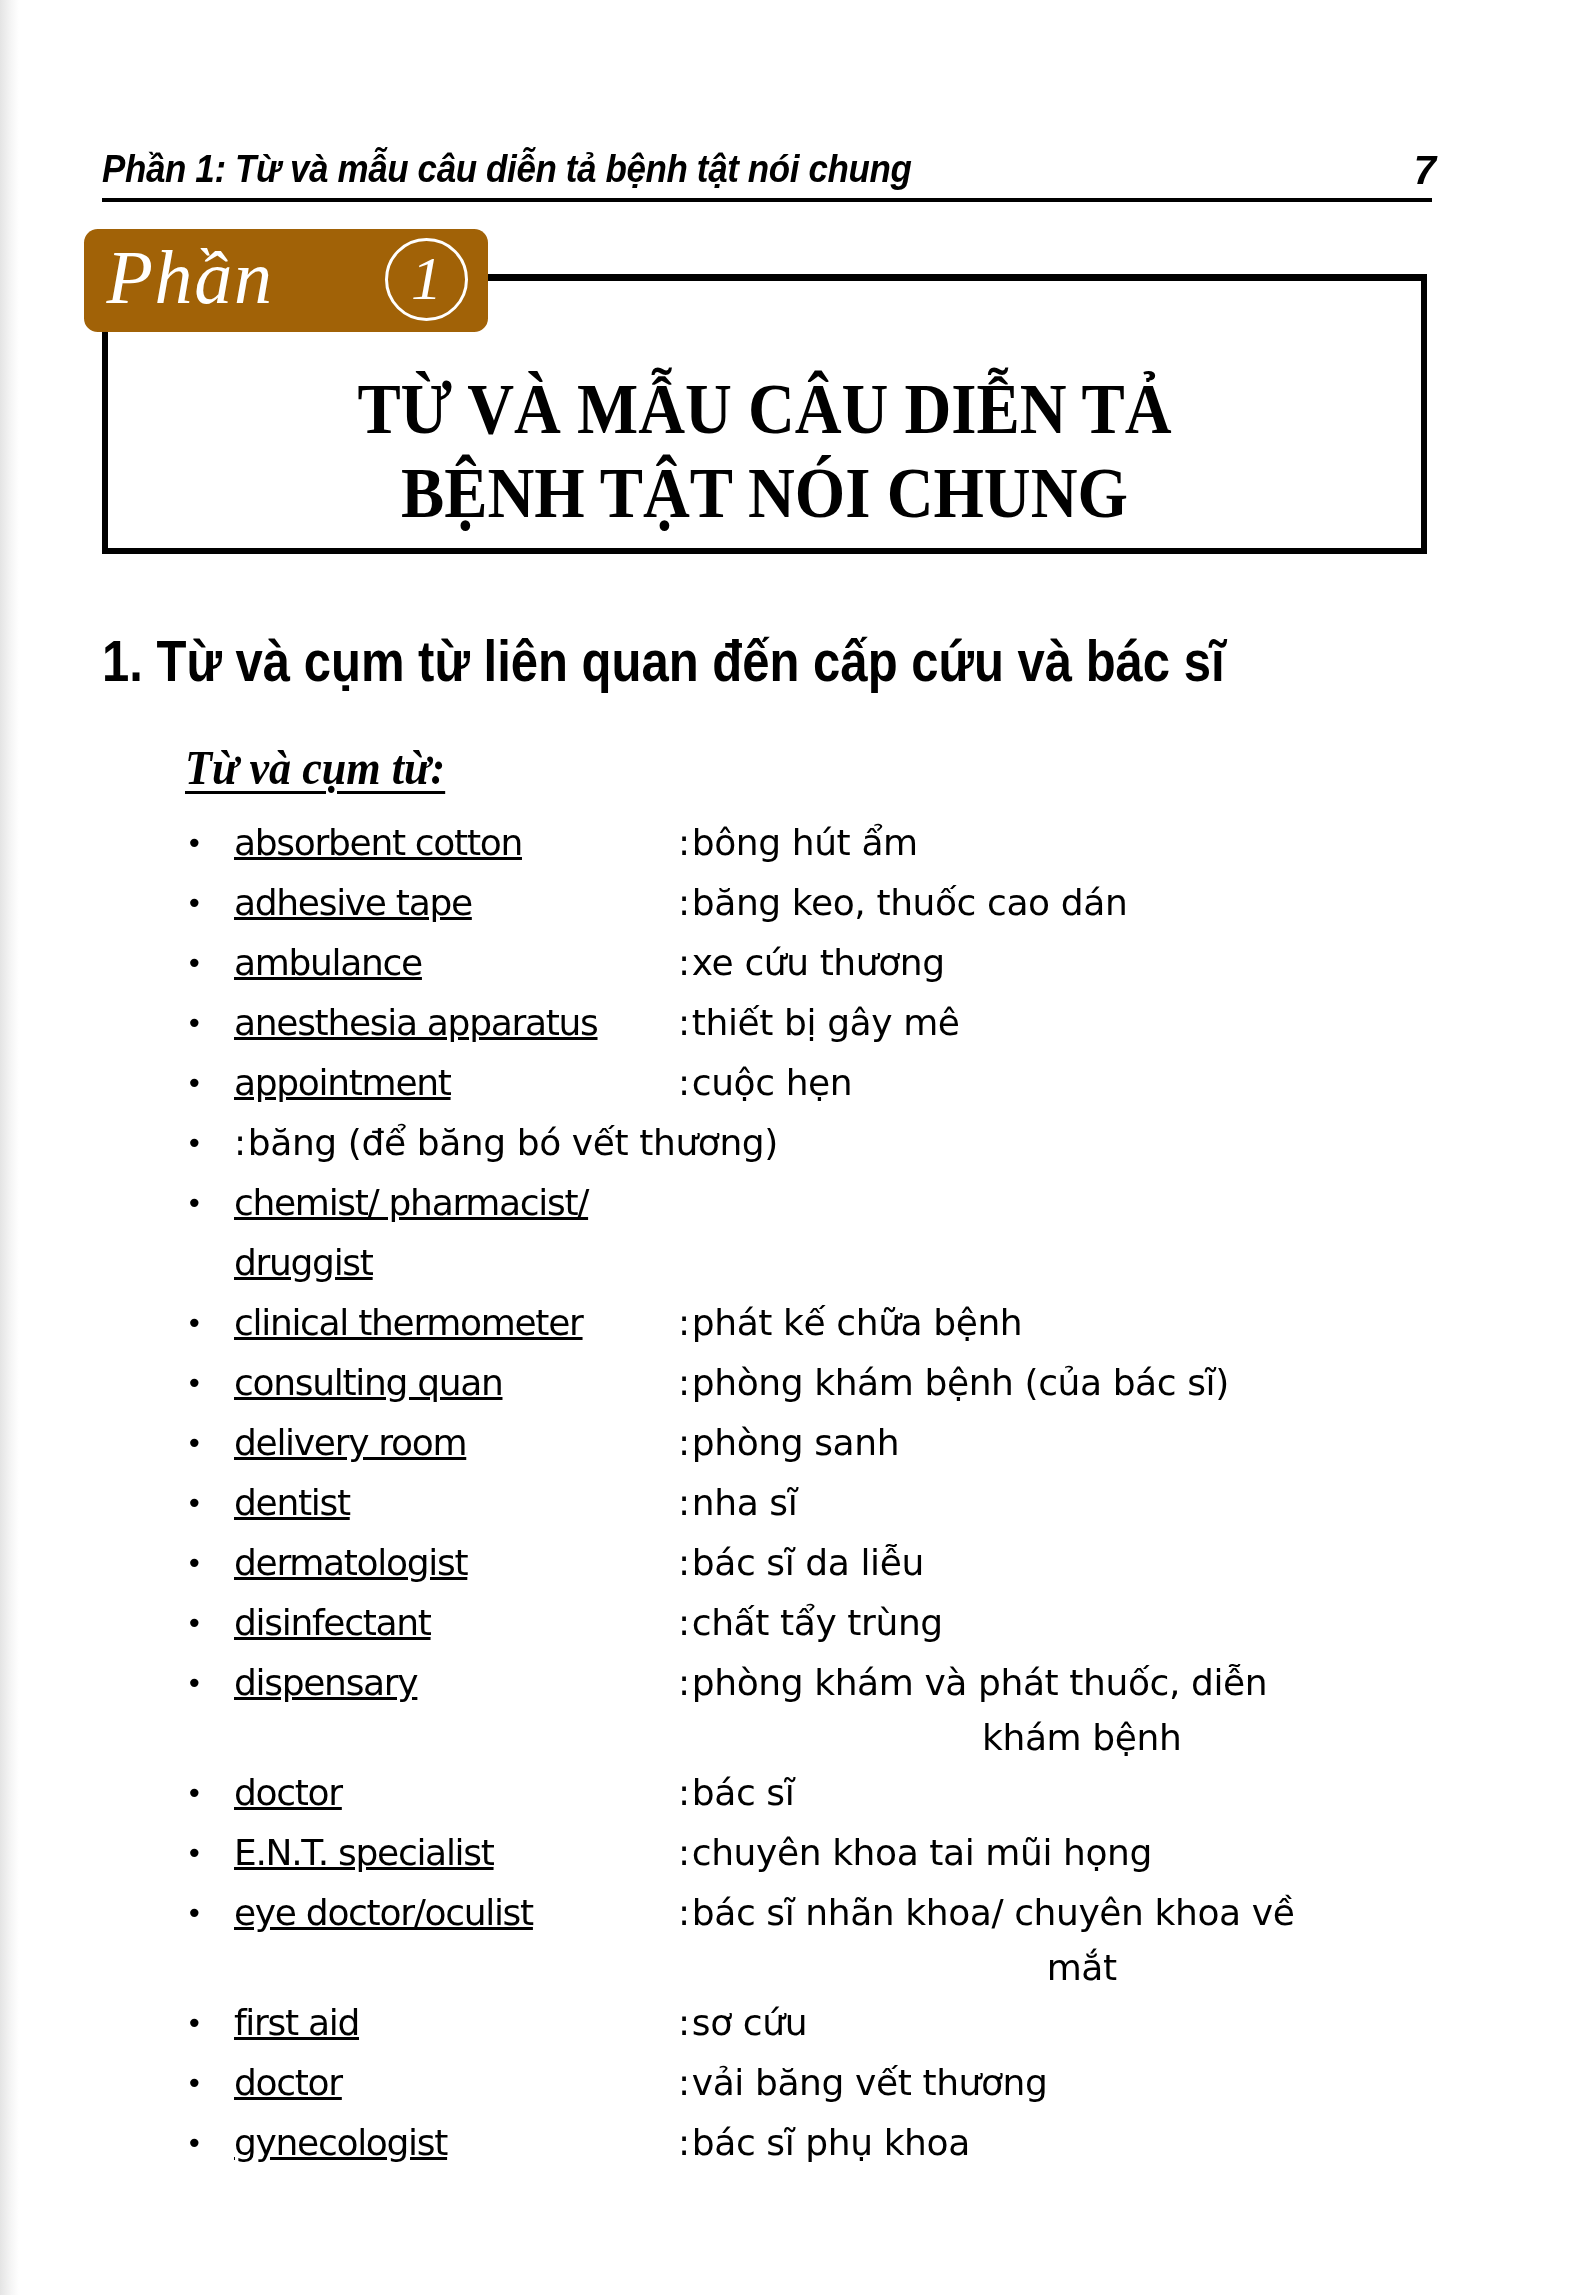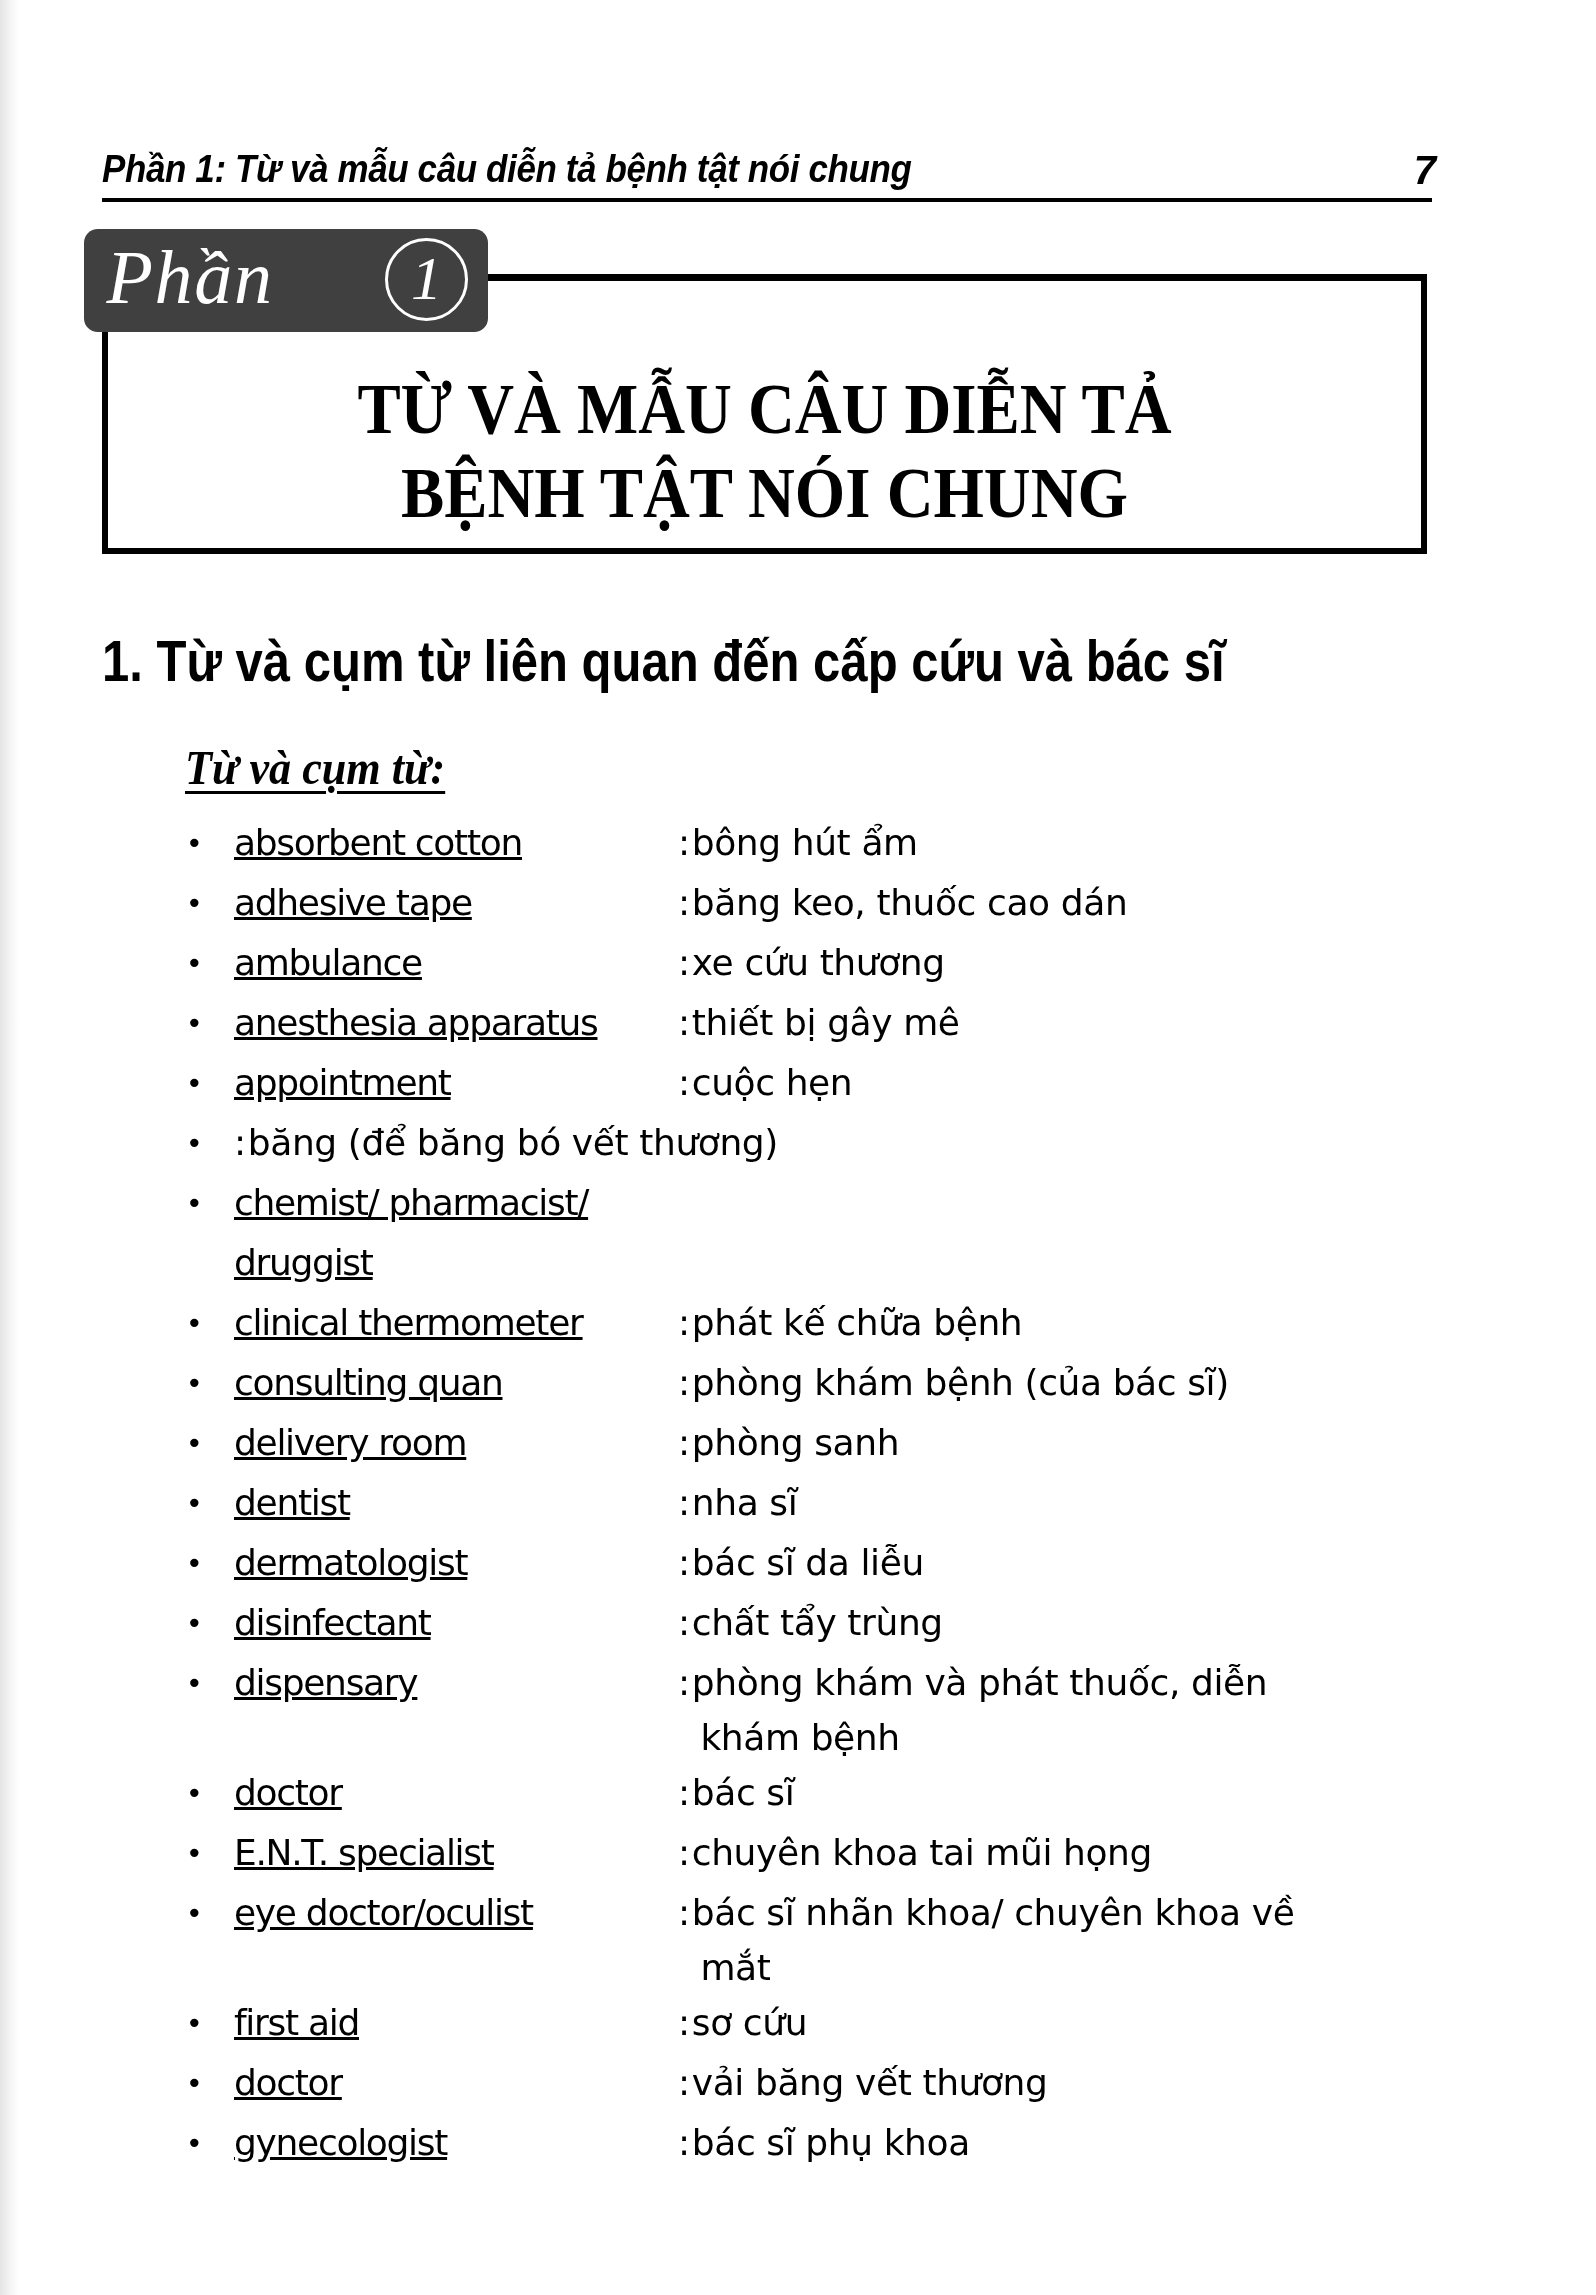--- a/index.html
+++ b/index.html
@@ -26,21 +26,21 @@
     .head-rule {
       position: absolute; left: 102px; top: 198px; width: 1330px; height: 4.3px; background: #000;
     }
     
     .part-frame {
       position: absolute; left: 102px; top: 274px; width: 1325px; height: 280px;
       border: 6px solid #000; border-top-width: 7.7px; box-sizing: border-box;
     }
     .part-tab {
       position: absolute; left: 84px; top: 229px; width: 404px; height: 103px;
-      background: #404040; border-radius: 13.8px;
+      background: #a16207; border-radius: 13.8px;
     }
     .part-tab-label {
       position: absolute; left: 22.4px; top: 5.2px;
       font-family: "Liberation Serif", serif; font-style: italic; color: #fff;
       font-size: 76px; letter-spacing: 1.7px;
     }
     .part-tab-circle {
       position: absolute; left: 301px; top: 8.6px; width: 83px; height: 83px;
       border: 3.4px solid #fff; border-radius: 50%; box-sizing: border-box;
       color: #fff; font-family: "Liberation Serif", serif; font-style: italic;
@@ -72,21 +72,21 @@
     .bullet {
       width: 62px; flex: none; font-size: 29px; padding-left: 13.8px; box-sizing: border-box;
     }
     .term {
       width: 444px; flex: none; letter-spacing: -1.3px; text-decoration: underline;
     }
     .term-line { display: block; }
     .meaning { flex: 1; letter-spacing: -0.4px; }
     .meaning .colon { display: inline-block; width: 13.8px; }
     .meaning-line { display: block; }
-    .meaning-line.cont { padding-left: 22.4px; line-height: 50px; }
+    .meaning-line.cont { padding-left: 22.4px; line-height: 50px; text-align: center; }
   </style>
 </head>
 <body>
 
 <div class="left-edge"></div>
 
 <header class="running-head">
   <span class="running-title">Phần 1: Từ và mẫu câu diễn tả bệnh tật nói chung</span>
   <span class="page-number">7</span>
 </header>

